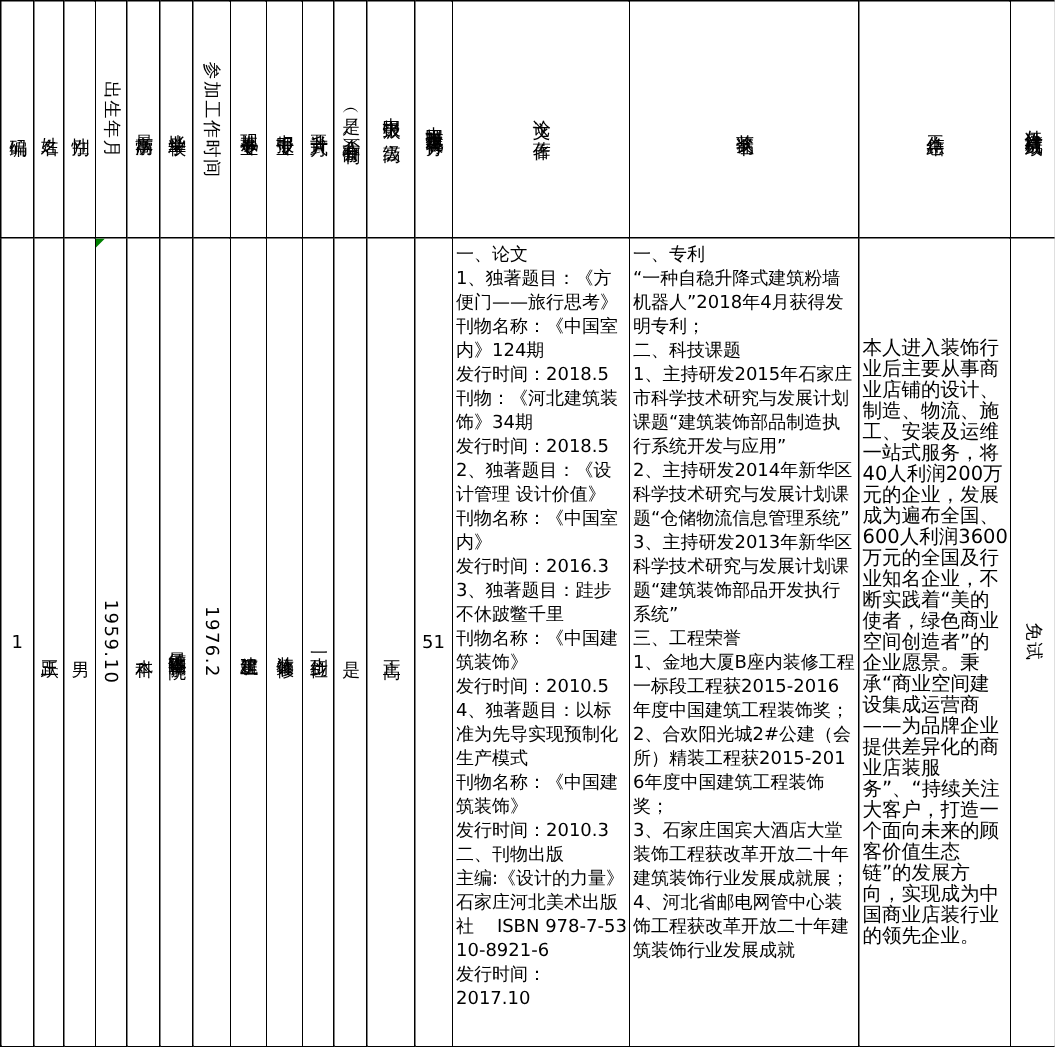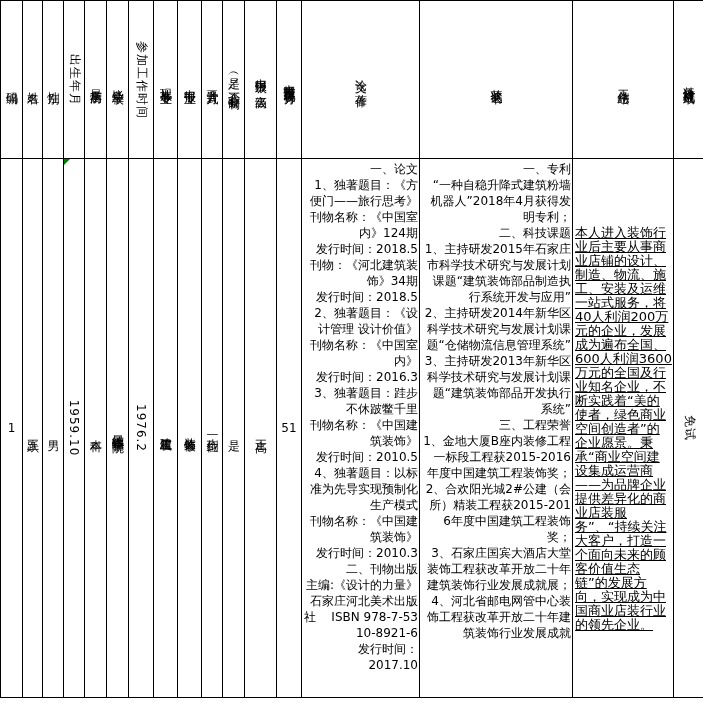--- a/index.html
+++ b/index.html
@@ -48,39 +48,38 @@
     transform: translate(-50%, -50%) rotate(90deg);
     white-space: nowrap;
     letter-spacing: 1px;
   }
   td.center {
     text-align: center;
     vertical-align: middle;
   }
   td.longtext {
     vertical-align: top;
-    text-align: right;
+    text-align: left;
     margin-top: 36px;
   }
   .longtext .txt, .midtext .txt {
     display: block;
     white-space: pre-wrap;
     word-break: break-all;
     padding: 2px 1px 0 2px;
     line-height: 16px;
     font-size: 12px;
   }
   td.midtext {
     vertical-align: middle;
     text-align: left;
   }
   td.midtext .txt {
     font-size: 13px;
     line-height: 14px;
-    text-decoration: underline;
   }
   
   .err-tri {
     position: absolute;
     top: 0;
     left: 0;
     width: 0;
     height: 0;
     border-top: 6px solid #008000;
     border-right: 6px solid transparent;

